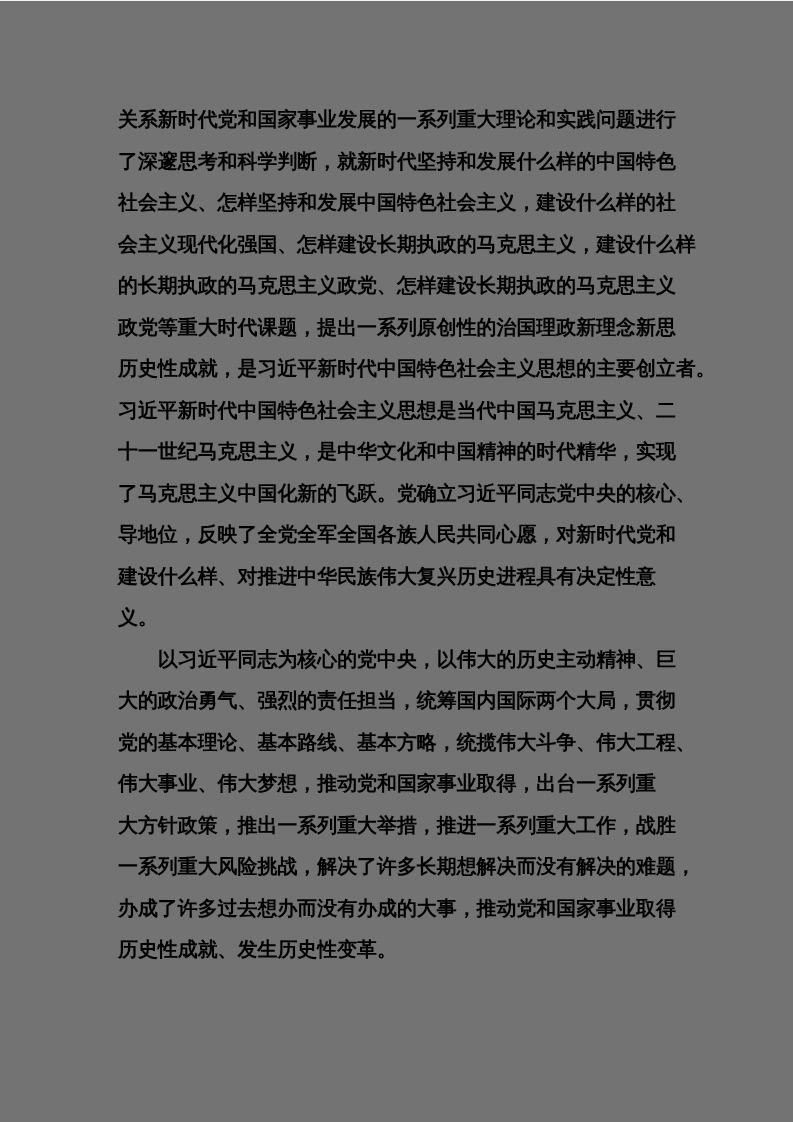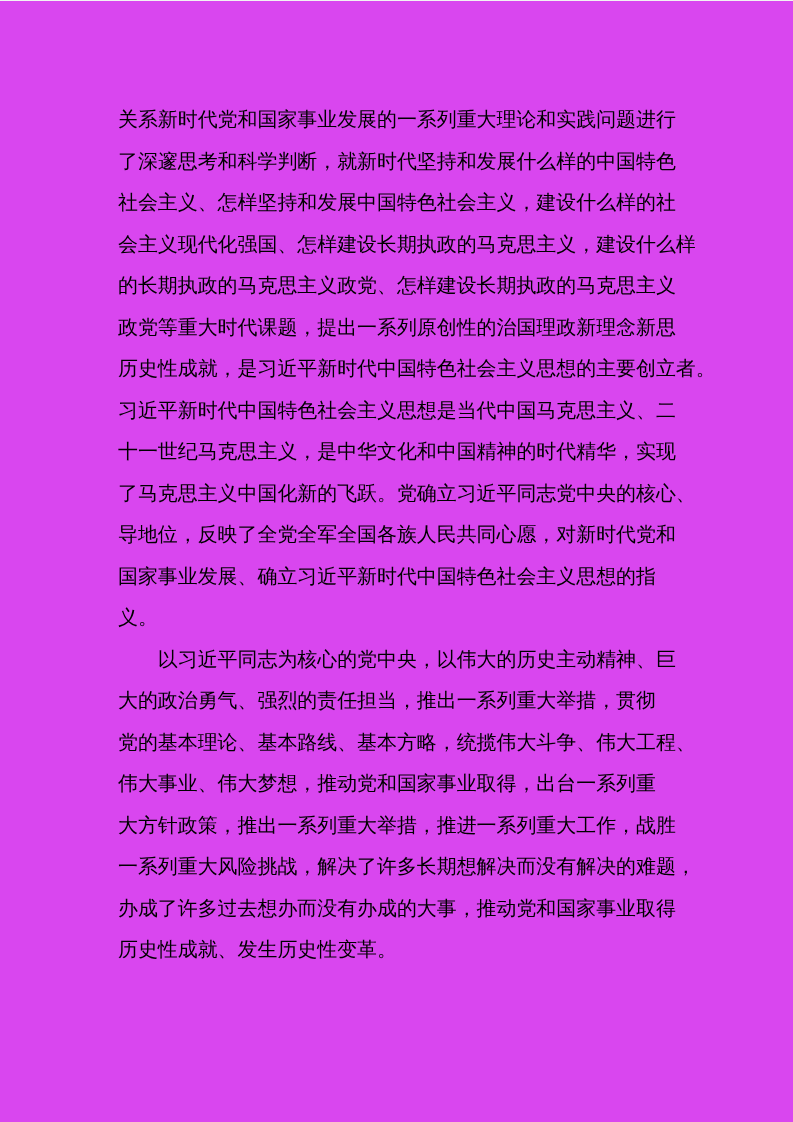--- a/index.html
+++ b/index.html
@@ -7,23 +7,24 @@
   body {
     width: 793px;
     height: 1122px;
     position: relative;
     background: #ffffff;
     font-family: "Liberation Serif", "DejaVu Serif", serif;
   }
   .page {
     position: absolute;
     inset: 0;
-    background: #d946ef;
+    background: #737373;
     border-top: 1px solid #f2f2f2; 
     overflow: hidden;
+    font-weight: bold;
   }
   .page-content {
     position: absolute;
     left: 118px;
     top: 98px;
     width: 560px;
     font-size: 19.93px;
     line-height: 41.5px;
     color: #000000;
     text-align: left;
@@ -46,26 +47,26 @@
         <div class="text-line">了深邃思考和科学判断，就新时代坚持和发展什么样的中国特色</div>
         <div class="text-line">社会主义、怎样坚持和发展中国特色社会主义，建设什么样的社</div>
         <div class="text-line">会主义现代化强国、怎样建设长期执政的马克思主义，建设什么样</div>
         <div class="text-line">的长期执政的马克思主义政党、怎样建设长期执政的马克思主义</div>
         <div class="text-line">政党等重大时代课题，提出一系列原创性的治国理政新理念新思</div>
         <div class="text-line">历史性成就，是习近平新时代中国特色社会主义思想的主要创立者。</div>
         <div class="text-line">习近平新时代中国特色社会主义思想是当代中国马克思主义、二</div>
         <div class="text-line">十一世纪马克思主义，是中华文化和中国精神的时代精华，实现</div>
         <div class="text-line">了马克思主义中国化新的飞跃。党确立习近平同志党中央的核心、</div>
         <div class="text-line">导地位，反映了全党全军全国各族人民共同心愿，对新时代党和</div>
-        <div class="text-line">国家事业发展、确立习近平新时代中国特色社会主义思想的指</div>
+        <div class="text-line">建设什么样、对推进中华民族伟大复兴历史进程具有决定性意</div>
         <div class="text-line">义。</div>
       </div>
       <div class="paragraph">
         <div class="text-line">　　以习近平同志为核心的党中央，以伟大的历史主动精神、巨</div>
-        <div class="text-line">大的政治勇气、强烈的责任担当，推出一系列重大举措，贯彻</div>
+        <div class="text-line">大的政治勇气、强烈的责任担当，统筹国内国际两个大局，贯彻</div>
         <div class="text-line">党的基本理论、基本路线、基本方略，统揽伟大斗争、伟大工程、</div>
         <div class="text-line">伟大事业、伟大梦想，推动党和国家事业取得，出台一系列重</div>
         <div class="text-line">大方针政策，推出一系列重大举措，推进一系列重大工作，战胜</div>
         <div class="text-line">一系列重大风险挑战，解决了许多长期想解决而没有解决的难题，</div>
         <div class="text-line">办成了许多过去想办而没有办成的大事，推动党和国家事业取得</div>
         <div class="text-line">历史性成就、发生历史性变革。</div>
       </div>
     </div>
 </div>
 

